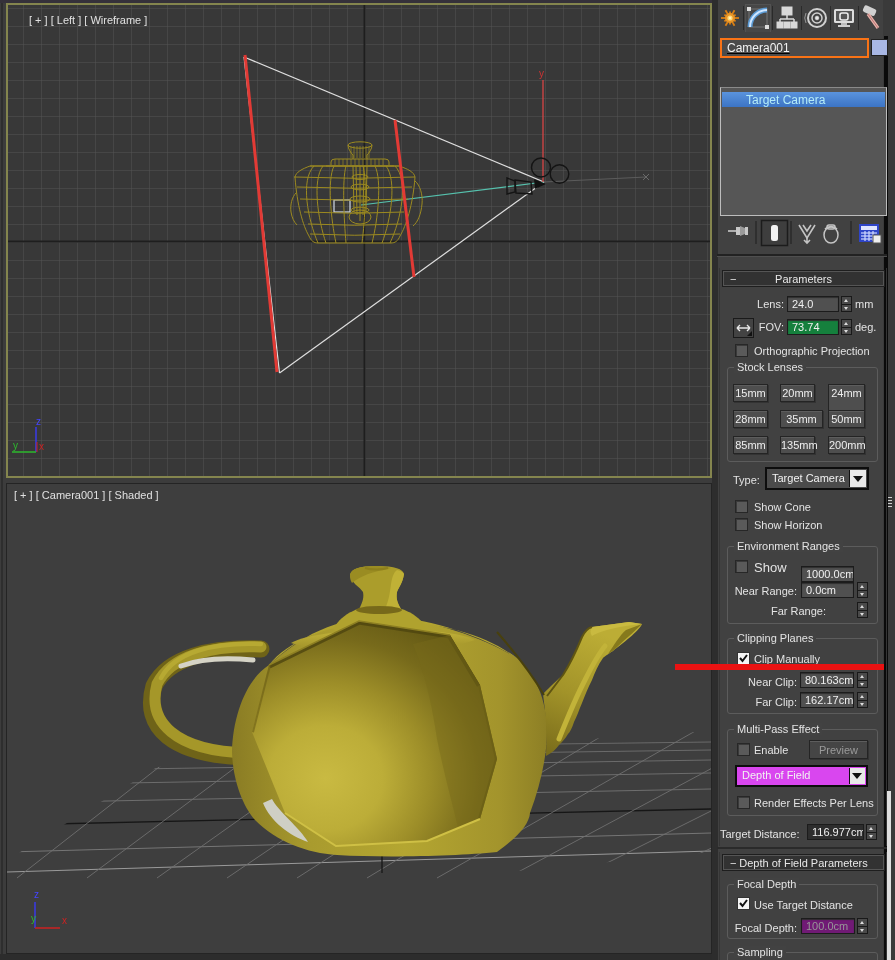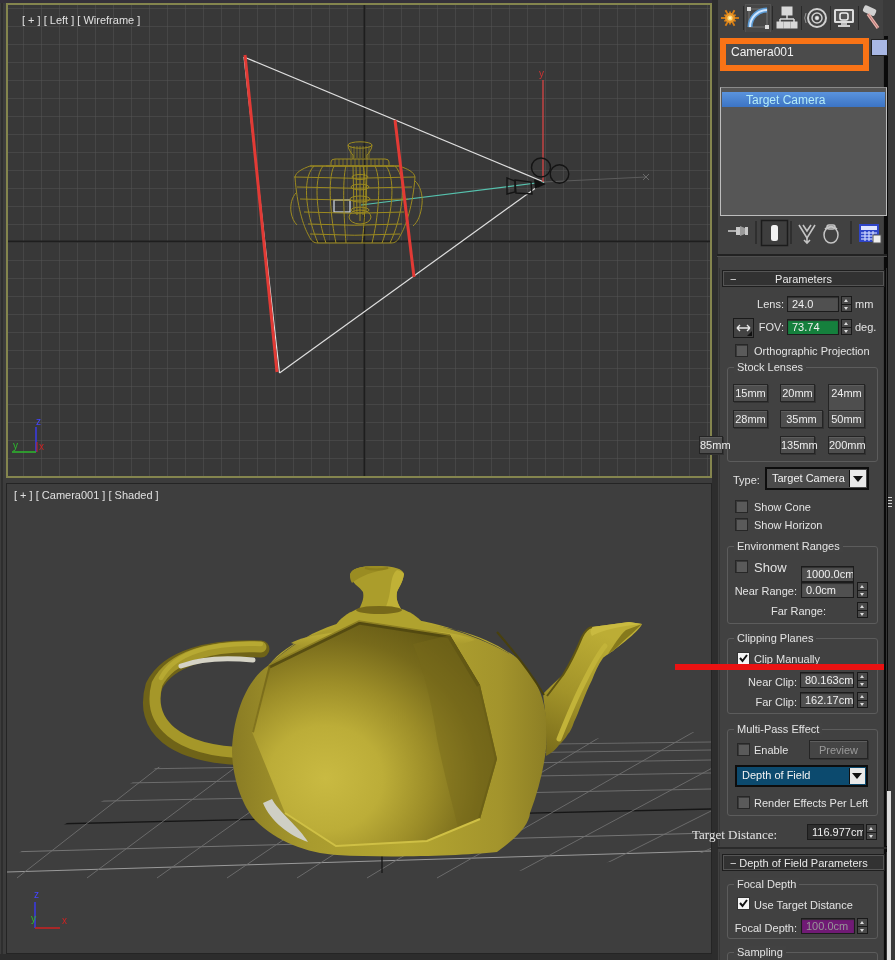--- a/index.html
+++ b/index.html
@@ -100,21 +100,21 @@
 <path d="M499,173 L507,176 L507,187 L499,189 Z"></path>
 </g>
 <path d="M526,174 L538,179 L527,184 Z" fill="#111"></path>
 <line x1="28" y1="422" x2="28" y2="447" stroke="#3a3ae8" stroke-width="1.5"></line>
 <line x1="4" y1="447" x2="28" y2="447" stroke="#2db82d" stroke-width="1.5"></line>
 <line x1="29" y1="437" x2="29" y2="447" stroke="#cc2222" stroke-width="1"></line>
 <text x="28" y="420" font-size="10" fill="#4444ff" font-family="Liberation Sans">z</text>
 <text x="5" y="444" font-size="10" fill="#2db82d" font-family="Liberation Sans">y</text>
 <text x="31" y="445" font-size="10" fill="#cc2222" font-family="Liberation Sans">x</text>
 </svg>
-<div class="lb" style="left:14px;top:9px;color:#e0e0e0;">[ + ] [ Left ] [ Wireframe ]</div>
+<div class="lb" style="left:21px;top:9px;color:#e0e0e0;">[ + ] [ Left ] [ Wireframe ]</div>
 </div>
 <div class="abs" style="left:6px;top:483px;width:706px;height:471px;background:#3e3e3e;border:1px solid #242424;">
 <svg width="704" height="469" style="position:absolute;left:0;top:0;">
 <defs>
 <linearGradient id="bodyg" x1="0" y1="0" x2="1" y2="0">
             <stop offset="0" stop-color="#8a7c24"></stop>
             <stop offset="0.25" stop-color="#a99b2e"></stop>
             <stop offset="0.55" stop-color="#b4a631"></stop>
             <stop offset="0.85" stop-color="#a3942c"></stop>
             <stop offset="1" stop-color="#8d7f25"></stop>
@@ -263,21 +263,21 @@
 <rect x="-4" y="-5" width="8" height="7" rx="2" fill="none" stroke="#eee" stroke-width="1.6"></rect>
 <rect x="-3" y="5" width="6" height="2" fill="#bbb"></rect>
         <rect x="-6" y="7" width="12" height="2" fill="#cfcfcf"></rect>
       </g>
 <g transform="translate(152,14)">
 <rect x="-10" y="-10" width="13" height="7" rx="2" fill="#d0d0d0" transform="rotate(25)"></rect>
 <line x1="-2" y1="-4" x2="8" y2="10" stroke="#e8b0a8" stroke-width="3.2"></line>
 <line x1="-2" y1="-4" x2="8" y2="10" stroke="#b87878" stroke-width="1"></line>
       </g>
 </svg>
-<div class="abs" style="left:720px;top:38px;width:149px;height:33px;background:#4b4b4b;border:6px solid #f97316;">
+<div class="abs" style="left:720px;top:38px;width:149px;height:20px;background:#4b4b4b;border:2px solid #f97316;text-decoration:underline;">
       <div style="font-size:12px;color:#f2f2f2;padding:1px 0 0 5px;">Camera001</div>
     </div>
 <div class="abs" style="left:871px;top:39px;width:17px;height:17px;background:#a9b8e5;border:1px solid #222;"></div>
 <div class="abs" style="left:720px;top:87px;width:167px;height:129px;background:#565656;border:1px solid #bdbdbd;border-top-color:#8a8a8a;">
       <div style="position:absolute;left:1px;top:4px;width:163px;height:15px;background:linear-gradient(#5a93dd,#3c74c4);">
         <div style="font-size:12px;color:#b5ecf8;padding:1px 0 0 24px;">Target Camera</div>
       </div>
     </div>
 <svg class="abs" style="left:718px;top:218px;" width="170" height="30">
 <g transform="translate(20,13)" stroke="#c8c8c8" fill="none">
@@ -339,21 +339,21 @@
 <div class="cb" style="left:735px;top:344px;"></div>
 <div class="lb" style="left:754px;top:345px;font-size:11px;">Orthographic Projection</div>
 <div class="grp" style="left:727px;top:367px;width:151px;height:95px;"></div>
 <div class="glb" style="left:734px;top:361px;">Stock Lenses</div>
 <div class="btn" style="left:733px;top:384px;width:35px;height:18px;line-height:17px;">15mm</div>
 <div class="btn" style="left:780px;top:384px;width:35px;height:18px;line-height:17px;">20mm</div>
 <div class="btn" style="left:828px;top:384px;width:37px;height:35px;line-height:17px;">24mm</div>
 <div class="btn" style="left:733px;top:410px;width:35px;height:18px;line-height:17px;">28mm</div>
 <div class="btn" style="left:780px;top:410px;width:43px;height:18px;line-height:17px;">35mm</div>
 <div class="btn" style="left:828px;top:410px;width:37px;height:18px;line-height:17px;">50mm</div>
-<div class="btn" style="left:699px;top:436px;width:24px;height:18px;line-height:17px;">85mm</div>
+<div class="btn" style="left:733px;top:436px;width:35px;height:18px;line-height:17px;">85mm</div>
 <div class="btn" style="left:780px;top:436px;width:35px;height:18px;line-height:17px;">135mm</div>
 <div class="btn" style="left:828px;top:436px;width:37px;height:18px;line-height:17px;">200mm</div>
 <div class="lb" style="left:733px;top:474px;font-size:11px;">Type:</div>
 <div class="abs" style="left:765px;top:467px;width:104px;height:23px;background:#4b4b4b;border:2px solid #0d0d0d;">
       <div style="font-size:11px;color:#f2f2f2;padding:3px 0 0 5px;">Target Camera</div>
       <div style="position:absolute;right:1px;top:1px;width:17px;height:17px;background:#e9e9e9;border-left:1px solid #111;">
         <div style="position:absolute;left:3px;top:6px;border-left:5px solid transparent;border-right:5px solid transparent;border-top:6px solid #111;"></div>
       </div>
     </div>
 <div class="cb" style="left:735px;top:500px;"></div>
@@ -394,29 +394,29 @@
 <div class="fld" style="left:800px;top:692px;width:54px;background:#505050;color:#f0f0f0;">162.17cm</div>
 <div class="spn" style="left:857px;top:692px;">
       <div class="spu"></div>
       <div class="spd"></div>
     </div>
 <div class="grp" style="left:727px;top:729px;width:151px;height:87px;"></div>
 <div class="glb" style="left:734px;top:723px;">Multi-Pass Effect</div>
 <div class="cb" style="left:737px;top:743px;"></div>
 <div class="lb" style="left:754px;top:744px;font-size:11px;">Enable</div>
 <div class="btn" style="left:809px;top:740px;width:59px;height:19px;line-height:18px;color:#9a9a9a;background:#454545;">Preview</div>
-<div class="abs" style="left:735px;top:765px;width:133px;height:22px;background:#0c4a6e;border:2px solid #0d0d0d;">
+<div class="abs" style="left:735px;top:765px;width:133px;height:22px;background:#d946ef;border:2px solid #0d0d0d;">
       <div style="font-size:11px;color:#f2f2f2;padding:2px 0 0 5px;">Depth of Field</div>
       <div style="position:absolute;right:1px;top:1px;width:16px;height:16px;background:#e9e9e9;border-left:1px solid #111;">
         <div style="position:absolute;left:2px;top:5px;border-left:5px solid transparent;border-right:5px solid transparent;border-top:6px solid #111;"></div>
       </div>
     </div>
 <div class="cb" style="left:737px;top:796px;"></div>
-<div class="lb" style="left:754px;top:797px;font-size:11px;">Render Effects Per Left</div>
-<div class="lb" style="left:692px;top:828px;font-size:13px;font-family:Liberation Serif, serif;">Target Distance:</div>
+<div class="lb" style="left:754px;top:797px;font-size:11px;">Render Effects Per Lens</div>
+<div class="lb" style="left:720px;top:828px;font-size:11px;">Target Distance:</div>
 <div class="fld" style="left:807px;top:824px;width:57px;background:#2e2e2e;color:#f0f0f0;">116.977cm</div>
 <div class="spn" style="left:866px;top:824px;">
       <div class="spu"></div>
       <div class="spd"></div>
     </div>
 <div class="abs" style="left:717px;top:847px;width:170px;height:2px;background:#2a2a2a;"></div>
 <div class="hdr" style="top:855px;"><b>−</b>Depth of Field Parameters</div>
 <div class="abs" style="left:719px;top:852px;width:1px;height:108px;background:#353535;"></div>
 <div class="abs" style="left:886px;top:852px;width:1px;height:108px;background:#353535;"></div>
 <div class="grp" style="left:727px;top:884px;width:151px;height:55px;"></div>

